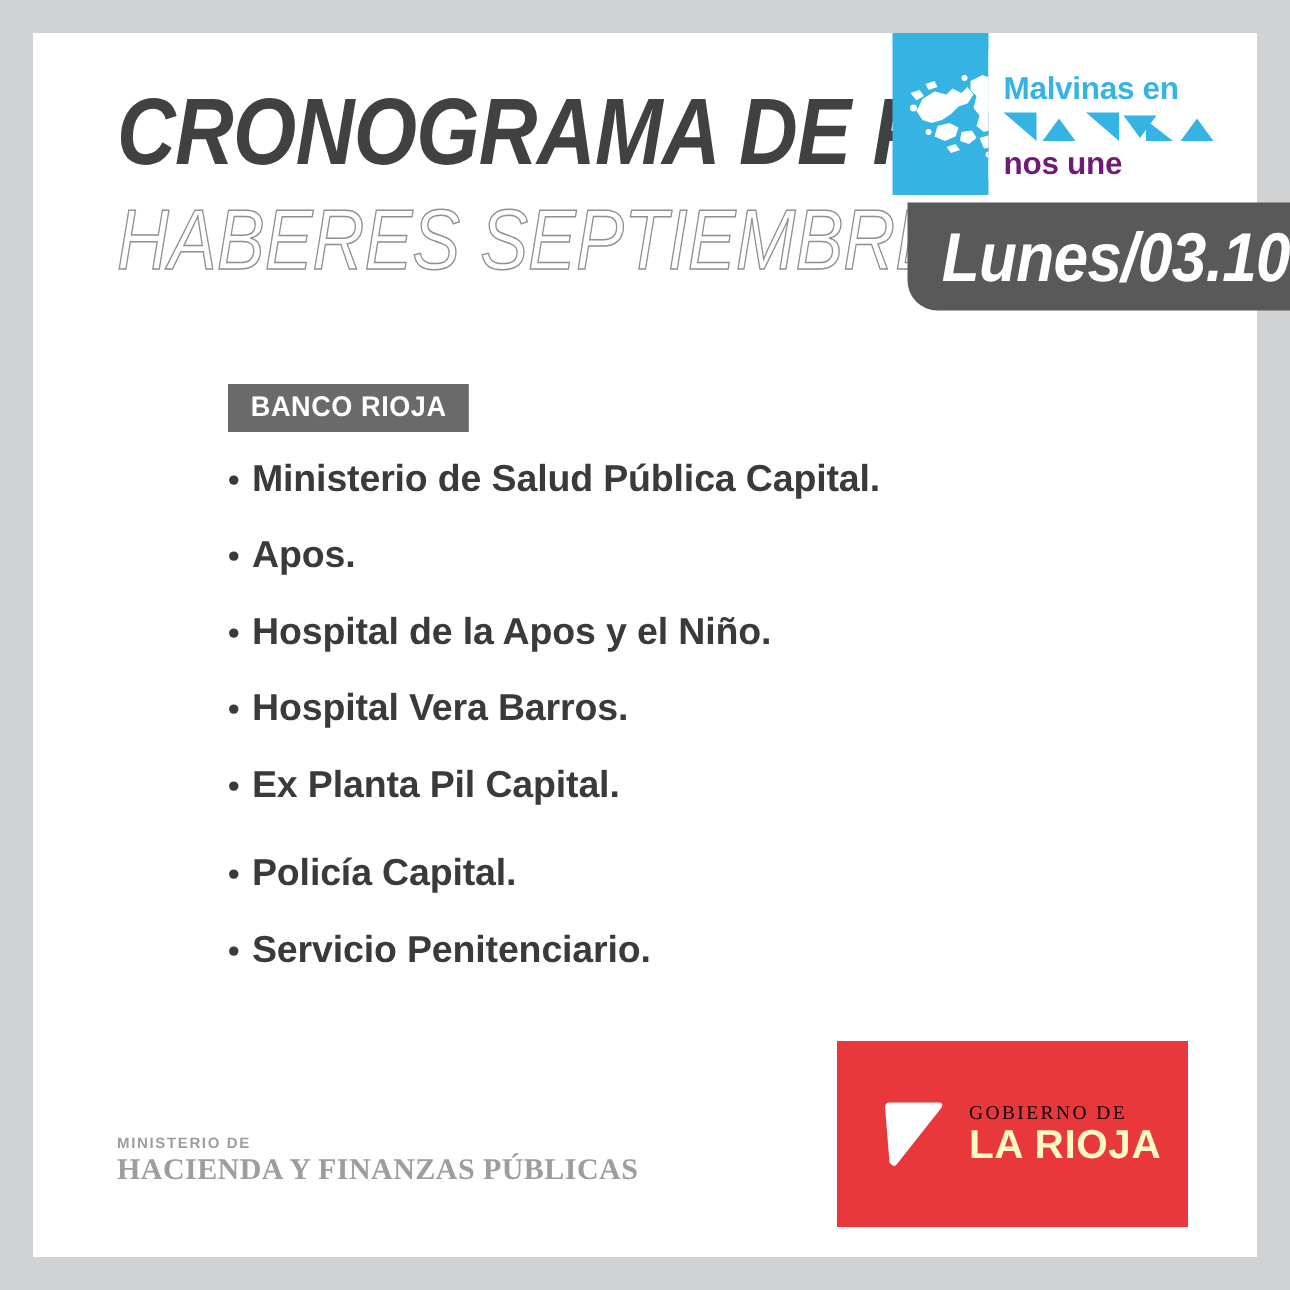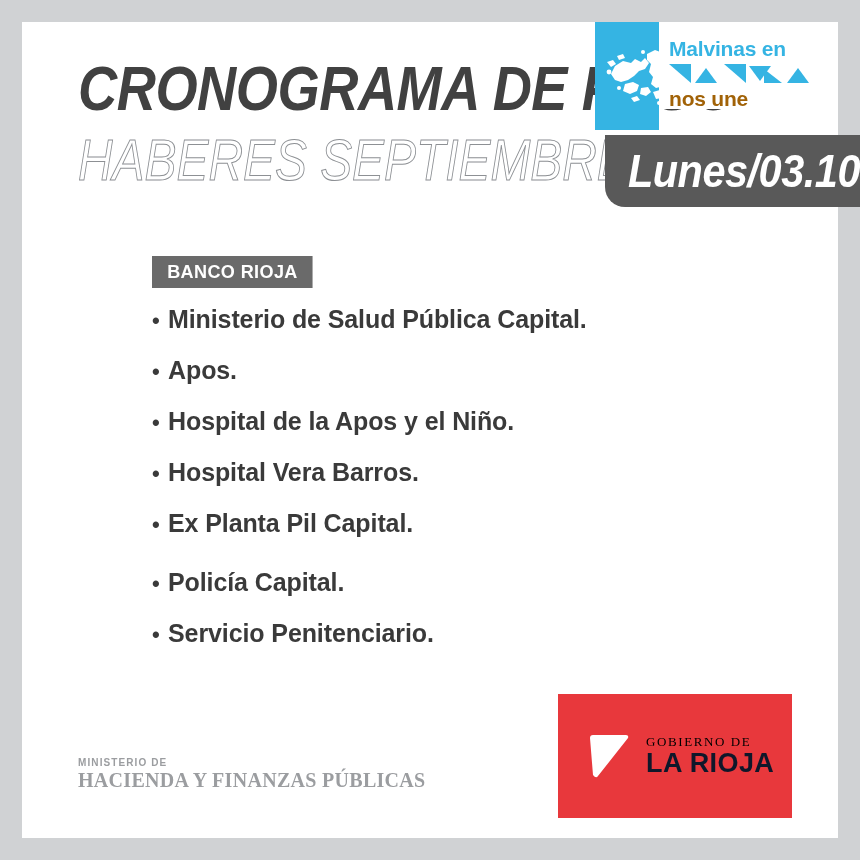--- a/index.html
+++ b/index.html
@@ -68,21 +68,21 @@
   }
 
   
   #malvinas-logo {
     position: absolute;
     left: 573px;
     top: 0px;
     width: 220px;
     height: 108px;
     display: flex;
-    align-items: flex-start;
+    align-items: center;
   }
   #malvinas-map-panel {
     width: 101px;
     height: 100%;
     background: #35b4e3;
     position: relative;
     overflow: hidden;
   }
   #malvinas-map-panel svg {
     position: absolute;
@@ -109,21 +109,21 @@
   }
   #malvinas-tri-row {
     margin-top: 4px;
     height: 22px;
     width: 146px;
   }
   #malvinas-line2 {
     font-family: "Liberation Sans", sans-serif;
     font-weight: 700;
     font-size: 21px;
-    color: #a16207;
+    color: #701a75;
     letter-spacing: -0.2px;
     line-height: 1;
     margin-top: 3px;
   }
 
   
   #date-banner {
     position: absolute;
     left: 583px;
     top: 113px;
@@ -253,21 +253,21 @@
     font-size: 13px;
     letter-spacing: 1.6px;
     color: #000000;
     line-height: 1.1;
   }
   #gobierno-line2 {
     font-family: "Liberation Sans", sans-serif;
     font-weight: 700;
     font-size: 27px;
     letter-spacing: 0.4px;
-    color: #0f172a;
+    color: #fef9c3;
     line-height: 1.05;
   }
 </style>
 </head>
 <body>
 
 <div id="poster">
   <div id="card">
 
     <div id="headline-block">

